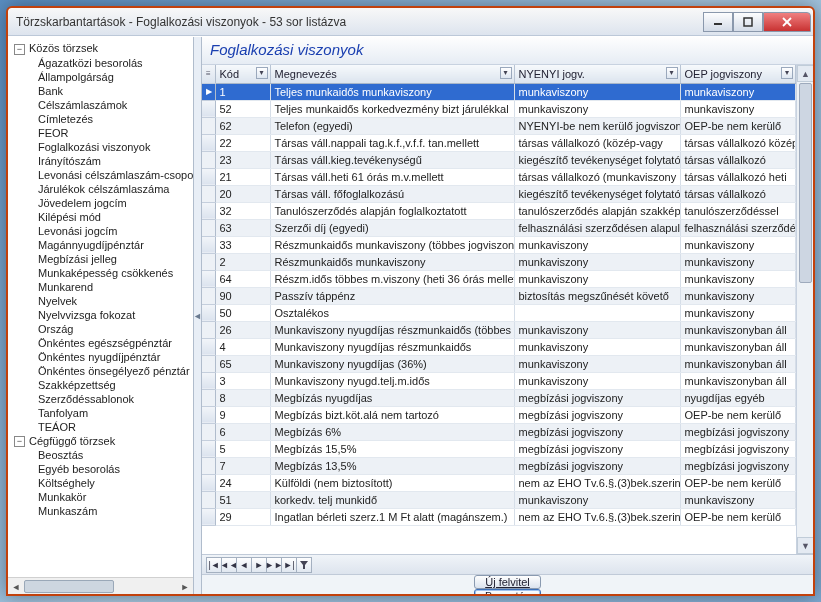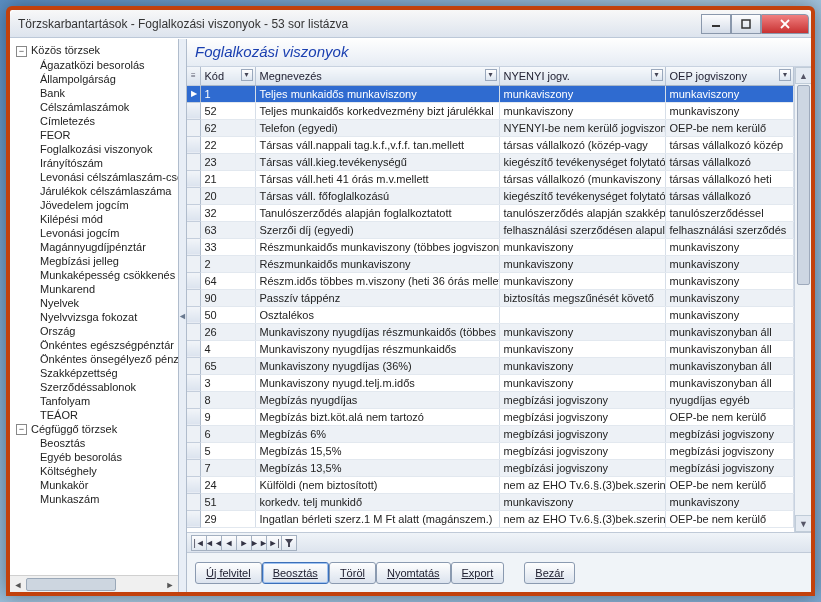--- a/index.html
+++ b/index.html
@@ -7,21 +7,21 @@
   body {
     font-family: "Segoe UI", Tahoma, sans-serif;
     font-size: 11px;
     background: linear-gradient(135deg, #5a8fc4 0%, #a8c8e0 50%, #7da8d0 100%);
     overflow: hidden;
   }
   .window {
     position: absolute;
     left: 6px; top: 6px; width: 809px; height: 590px;
     background: #fff;
-    border: 4px solid #c2410c;
+    border: 2px solid #c2410c;
     border-radius: 6px 6px 0 0;
     box-shadow: 0 0 20px rgba(0,0,0,0.4);
     display: flex;
     flex-direction: column;
   }
   .titlebar {
     height: 28px;
     background: linear-gradient(#f8f8f8, #dde4ee);
     border-bottom: 1px solid #bcc8d8;
     display: flex;
@@ -46,21 +46,21 @@
   }
   .winbtn svg { display: block; }
   .content {
     flex: 1;
     display: flex;
     border-top: 1px solid #fff;
     overflow: hidden;
   }
   
   .treewrap {
-    width: 169px;
+    width: 186px;
     border-right: 1px solid #b0bccc;
     display: flex; flex-direction: column;
     background: #fff;
   }
   .tree {
     flex: 1;
     overflow: auto;
     padding: 4px 2px;
     white-space: nowrap;
   }
@@ -222,26 +222,27 @@
   }
   .navbtn {
     width: 16px; height: 16px;
     border: 1px solid #a4b0c0;
     background: linear-gradient(#fdfdfe,#e0e7f0);
     display: flex; align-items: center; justify-content: center;
     font-size: 9px; color: #334;
     margin-right: -1px;
   }
   .btnbar {
-    height: 40px;
+    height: 20px;
     border-top: 1px solid #c0cad8;
     background: #f0f4f8;
     display: flex;
     align-items: center;
     padding: 0 8px;
+    flex-direction: column;
   }
   .btn {
     height: 22px;
     padding: 0 10px;
     border: 1px solid #8a9ab0;
     background: linear-gradient(#fefefe,#dbe3ee);
     border-radius: 3px;
     color: #223;
     cursor: default;
     display: inline-flex;
@@ -298,20 +299,21 @@
             <div class="tree-leaf">Kilépési mód</div>
             <div class="tree-leaf">Levonási jogcím</div>
             <div class="tree-leaf">Magánnyugdíjpénztár</div>
             <div class="tree-leaf">Megbízási jelleg</div>
             <div class="tree-leaf">Munkaképesség csökkenés</div>
             <div class="tree-leaf">Munkarend</div>
             <div class="tree-leaf">Nyelvek</div>
             <div class="tree-leaf">Nyelvvizsga fokozat</div>
             <div class="tree-leaf">Ország</div>
             <div class="tree-leaf">Önkéntes egészségpénztár</div>
+            <div class="tree-leaf">Önkéntes nyugdíjpénztár</div>
             <div class="tree-leaf">Önkéntes önsegélyező pénztár</div>
             <div class="tree-leaf">Szakképzettség</div>
             <div class="tree-leaf">Szerződéssablonok</div>
             <div class="tree-leaf">Tanfolyam</div>
             <div class="tree-leaf">TEÁOR</div>
           </div>
           <div class="tree-node"><span class="toggle">−</span>Cégfüggő törzsek</div>
           <div class="tree-children">
             <div class="tree-leaf">Beosztás</div>
             <div class="tree-leaf">Egyéb besorolás</div>
@@ -386,21 +388,21 @@
                   <tr class="evenrow">
                     <td class="rowhdr"></td>
                     <td>23</td>
                     <td>Társas váll.kieg.tevékenységű</td>
                     <td>kiegészítő tevékenységet folytató</td>
                     <td>társas vállalkozó</td>
                   </tr>
                   <tr class="">
                     <td class="rowhdr"></td>
                     <td>21</td>
-                    <td>Társas váll.heti 41 órás m.v.mellett</td>
+                    <td>Társas váll.heti 61 órás m.v.mellett</td>
                     <td>társas vállalkozó (munkaviszony</td>
                     <td>társas vállalkozó heti</td>
                   </tr>
                   <tr class="evenrow">
                     <td class="rowhdr"></td>
                     <td>20</td>
                     <td>Társas váll. főfoglalkozású</td>
                     <td>kiegészítő tevékenységet folytató</td>
                     <td>társas vállalkozó</td>
                   </tr>

